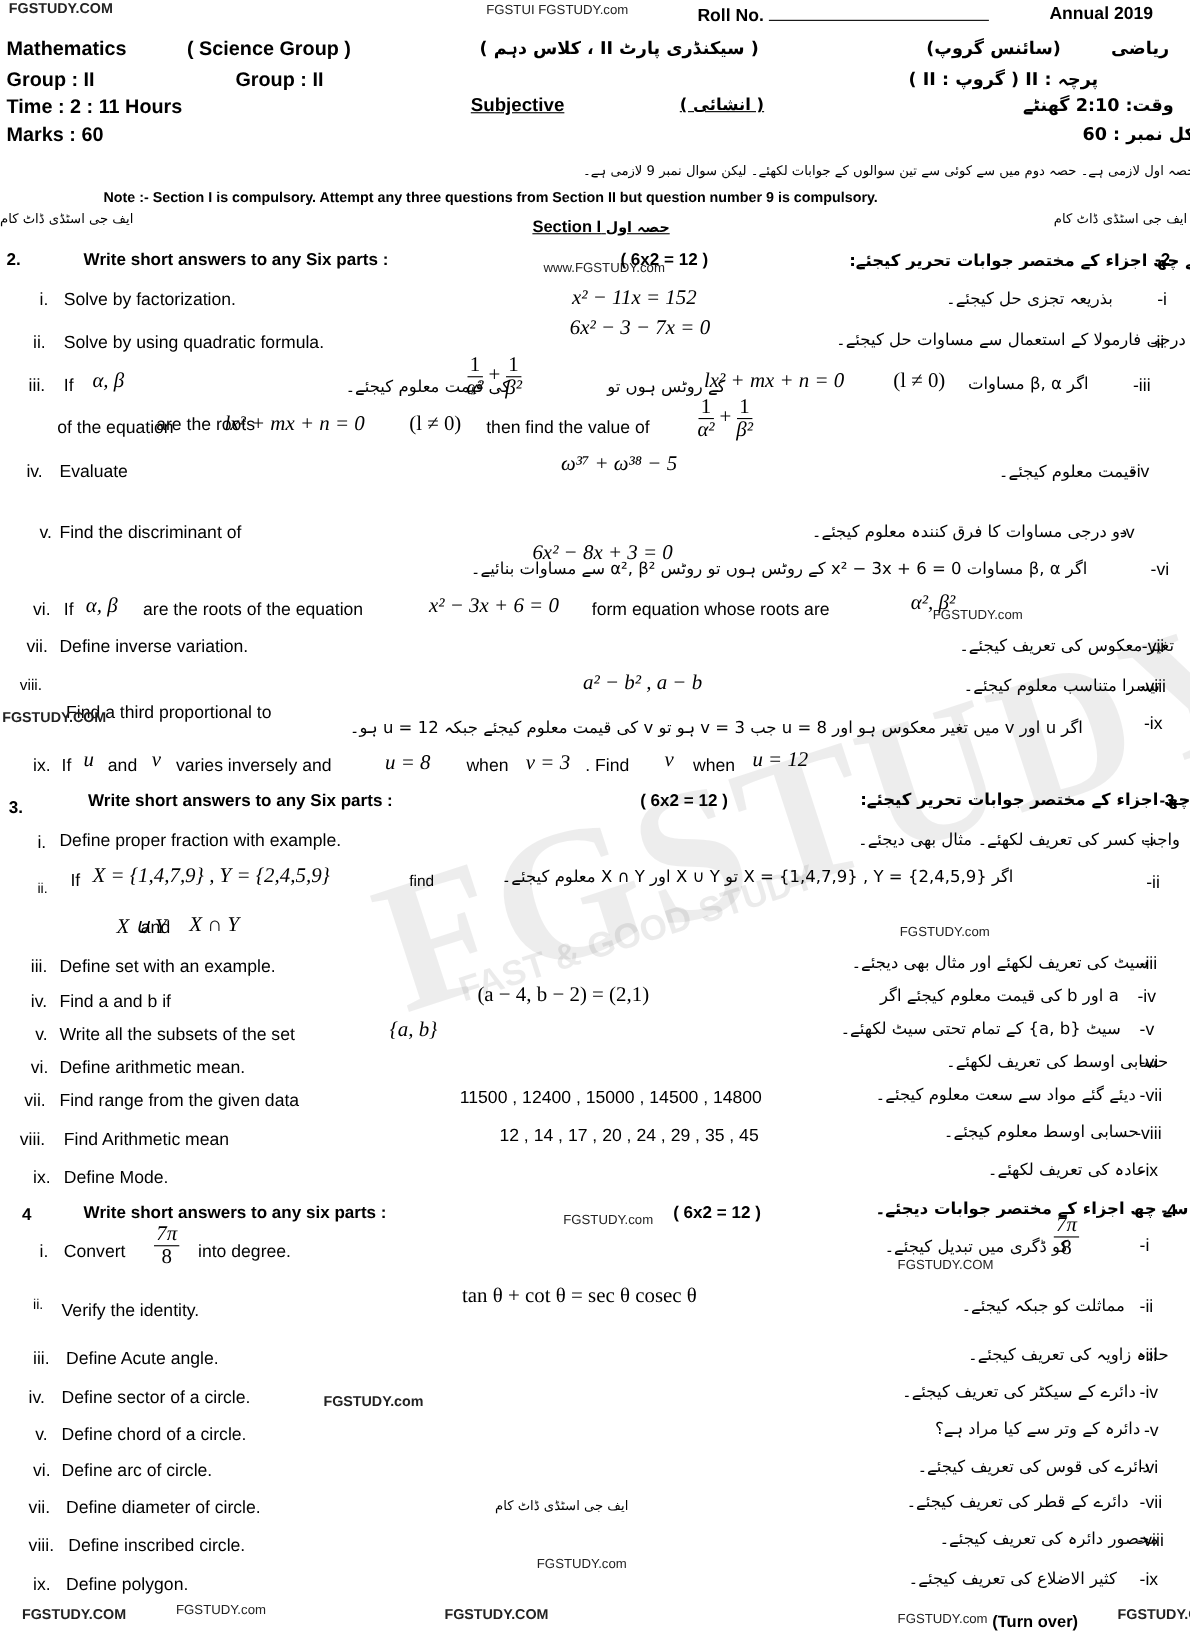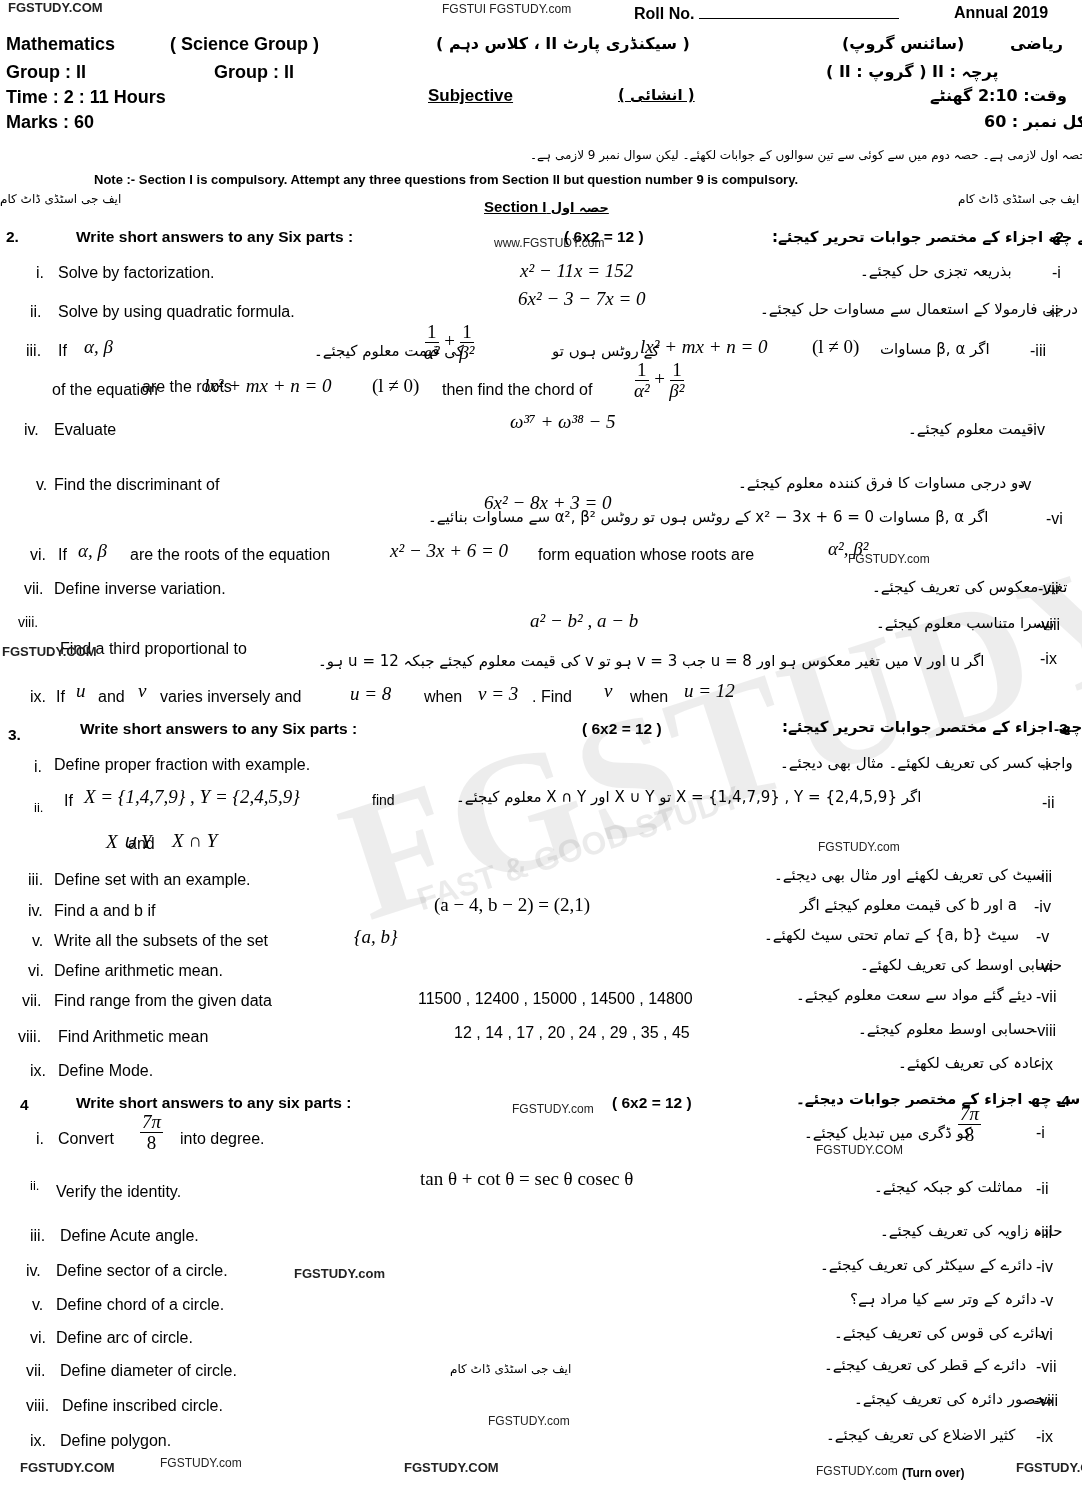--- a/index.html
+++ b/index.html
@@ -111,21 +111,21 @@
     </div>
     <div class="abs urdu" style="left:552px;top:342px;">کے روٹس ہوں تو</div>
     <div class="abs math" style="left:640px;top:336px;">lx² + mx + n = 0</div>
     <div class="abs mathu" style="left:812px;top:336px;">(l ≠ 0)</div>
     <div class="abs urdu" style="left:880px;top:340px;">اگر β, α مساوات</div>
     <div class="abs q" style="left:1030px;top:342px;">-iii</div>
 
     <div class="abs q" style="left:52px;top:381px;">of the equation</div>
     <div class="abs math" style="left:204px;top:375px;">lx² + mx + n = 0</div>
     <div class="abs mathu" style="left:372px;top:375px;">(l ≠ 0)</div>
-    <div class="abs q" style="left:442px;top:381px;">then find the chord of</div>
+    <div class="abs q" style="left:442px;top:381px;">then find the value of</div>
     <div class="abs" style="left:634px;top:360px;">
       <span class="frac">
           <span class="n">1</span>
           <span class="d">α²</span>
         </span>
       <span class="mathu">+</span>
       <span class="frac">
           <span class="n">1</span>
           <span class="d">β²</span>
         </span>
@@ -350,14 +350,14 @@
     <div class="abs q" style="left:1036px;top:1428px;">-ix</div>
   </div>
 </div>
 
 <div>
   <div class="abs wmb" style="left:20px;top:1460px;">FGSTUDY.COM</div>
   <div class="abs wm" style="left:160px;top:1456px;">FGSTUDY.com</div>
   <div class="abs wmb" style="left:404px;top:1460px;">FGSTUDY.COM</div>
   <div class="abs wm" style="left:816px;top:1464px;">FGSTUDY.com</div>
   <div class="abs wmb" style="left:1016px;top:1460px;">FGSTUDY.COM</div>
-  <div class="abs b" style="left:902px;top:1466px;font-size:12px;">(Turn over)</div>
+  <div class="abs b" style="left:902px;top:1466px;font-size:15px;">(Turn over)</div>
 </div>
 
 </body></html>

